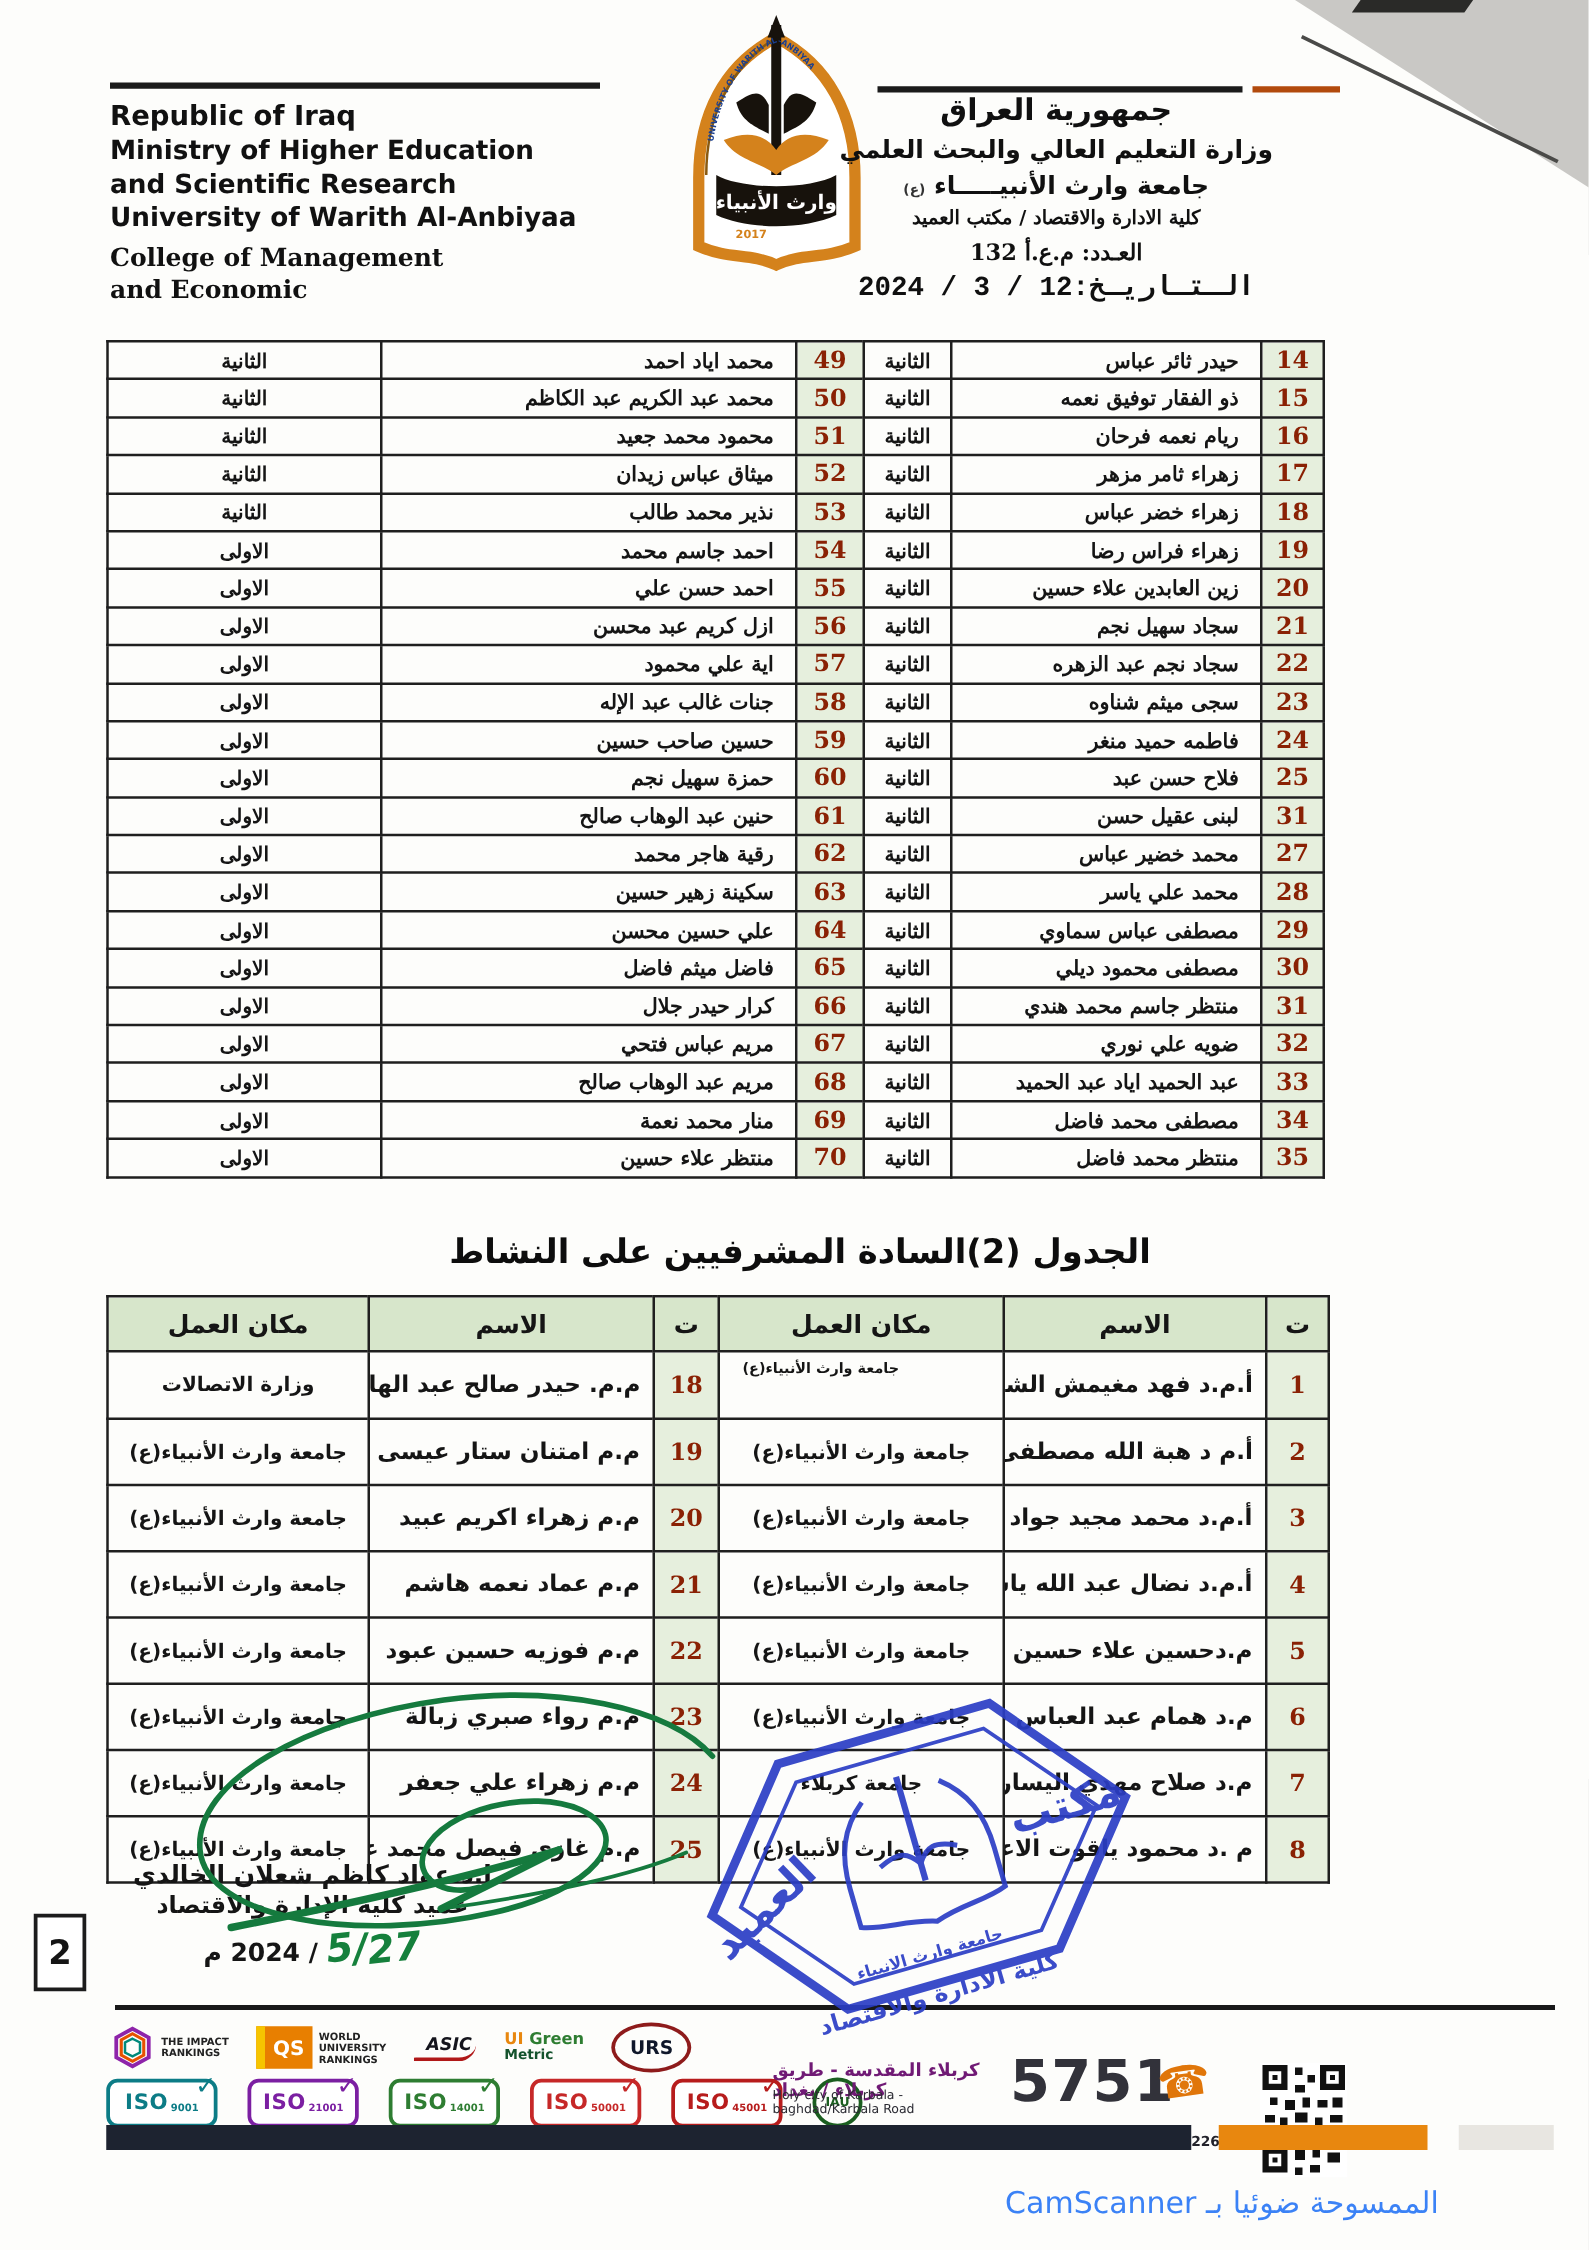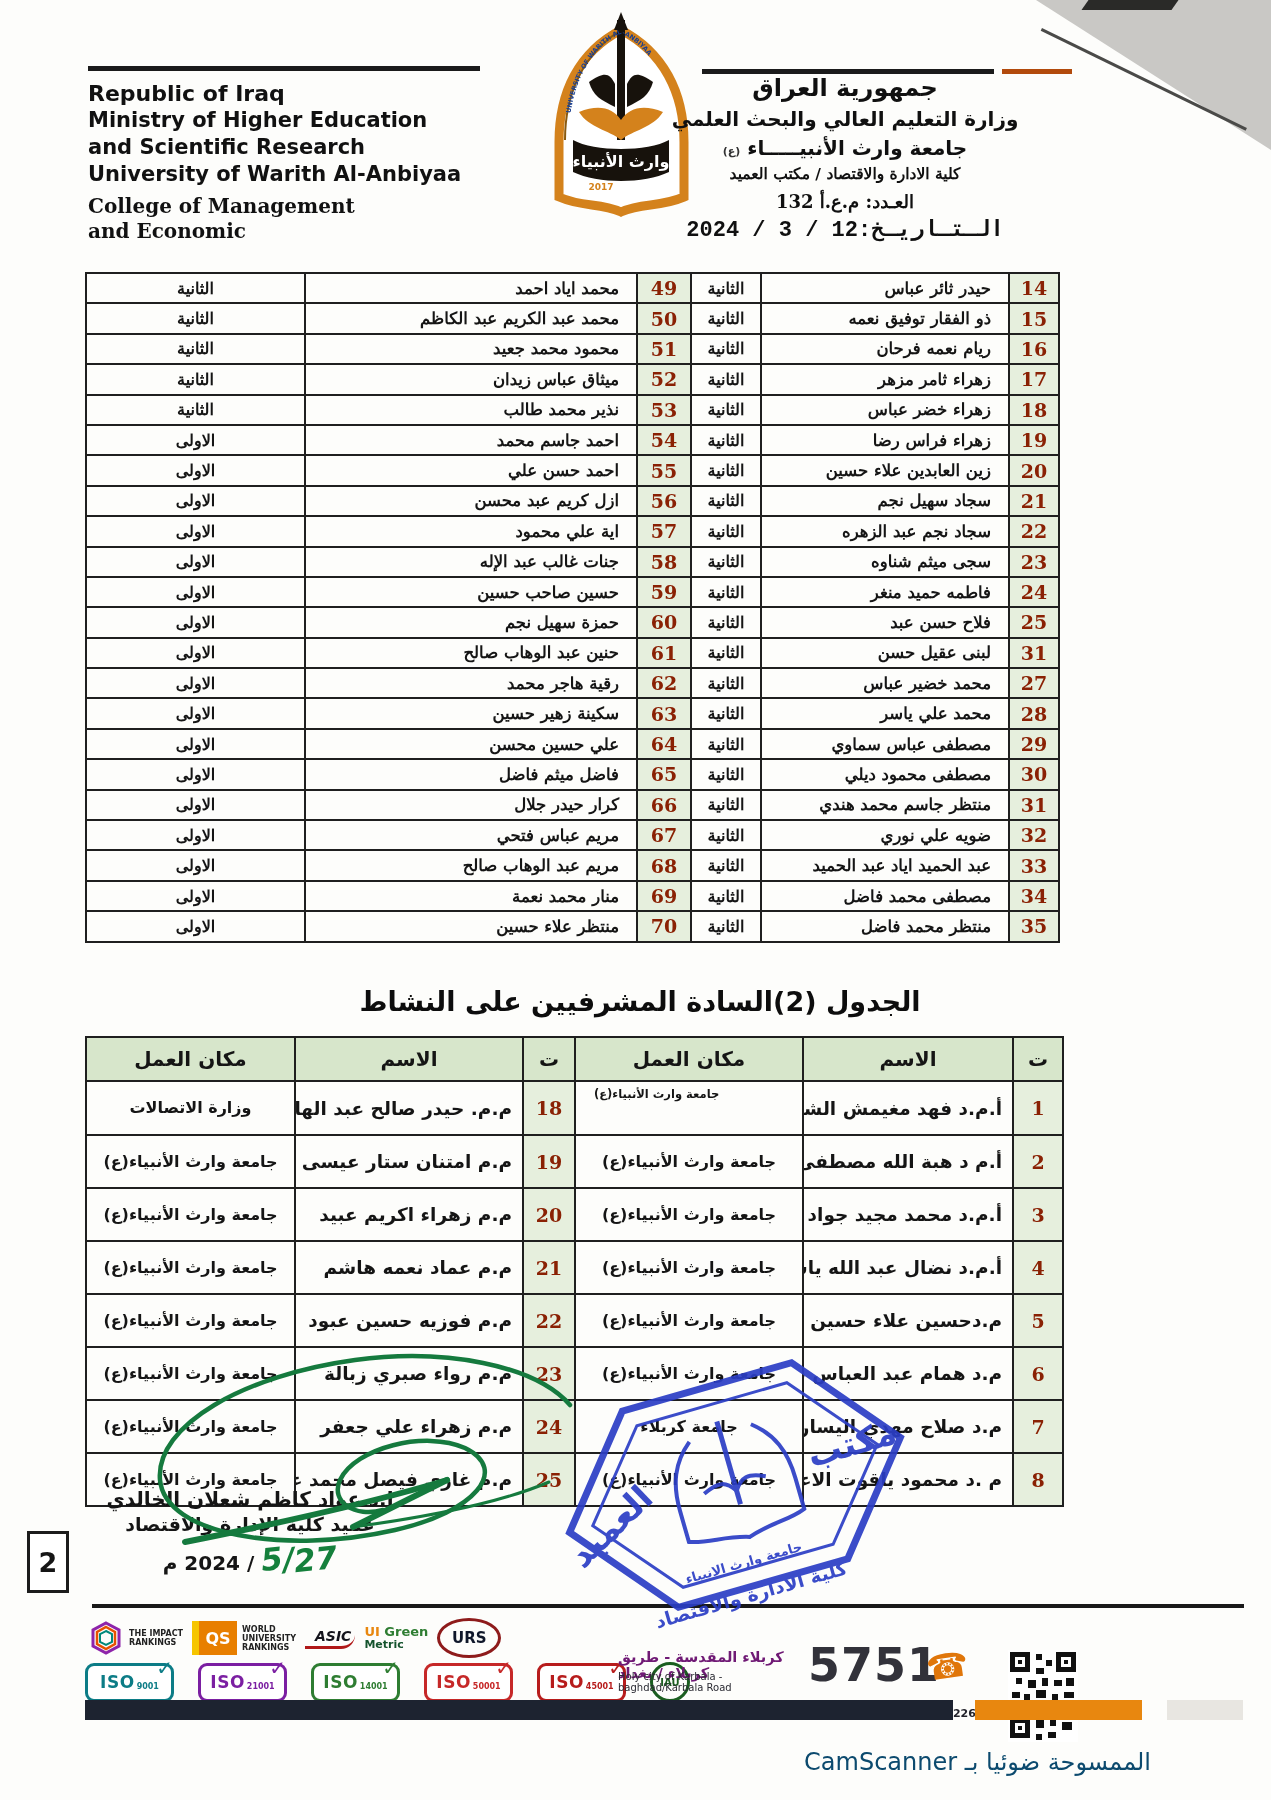--- a/index.html
+++ b/index.html
@@ -55,21 +55,21 @@
   .dean .d{font-size:20px;margin-top:6px;}
   .dean .hand{color:#15803c;font-size:31px;font-style:italic;display:inline-block;transform:rotate(-6deg);font-weight:bold;}
   .sig-svg{position:absolute;left:115px;top:1330px;z-index:6;}
   .stamp-svg{position:absolute;left:535px;top:1335px;z-index:5;opacity:.92;}
 
   .pageno{position:absolute;left:27px;top:1531px;width:36px;height:56px;border:3px solid #1c1c1c;
           background:#fff;font-size:27px;font-weight:bold;display:flex;align-items:center;justify-content:center;}
 
   
   .foot-rule{position:absolute;left:92px;top:1604px;width:1152px;height:4px;background:#191919;}
-  .rank-row{position:absolute;left:88px;top:1616px;height:44px;display:flex;align-items:center;gap:9px;}
+  .rank-row{position:absolute;left:88px;top:1616px;height:44px;display:flex;align-items:center;gap:22px;}
   .rank-item{display:flex;align-items:center;gap:5px;}
   .rank-text{font-size:8px;font-weight:bold;line-height:9px;color:#222;}
   .qs-box{width:38px;height:34px;background:#e87f00;border-left:7px solid #f6c500;display:flex;align-items:center;justify-content:center;
           color:#fff;font-weight:bold;font-size:16px;}
   .asic{font-size:14px;font-weight:bold;font-style:italic;color:#14141c;border-bottom:3px solid #b01818;border-radius:0 0 14px 0;padding:0 4px 2px 10px;}
   .ui-gm{line-height:12px;font-weight:bold;font-size:13px;}
   .ui-gm .u{color:#e8870f;} .ui-gm .g{color:#2e7d32;} .ui-gm .m{color:#14532d;font-size:11px;}
   .urs{width:58px;height:34px;border:3.5px solid #8e1b1b;border-radius:50%;display:flex;align-items:center;justify-content:center;
        color:#0f172a;font-weight:bold;font-size:15px;}
   .iso-row{position:absolute;left:85px;top:1662px;display:flex;gap:24px;align-items:center;}
@@ -90,21 +90,21 @@
   .phone-ic{position:absolute;left:926px;top:1646px;font-size:34px;color:#e0760a;transform:rotate(-8deg);}
   .contact-row{position:absolute;left:616px;top:1706px;width:382px;display:flex;gap:10px;align-items:center;
                font-size:11px;color:#23232b;font-weight:bold;white-space:nowrap;}
   .contact-row .ic{color:#e8870f;font-size:13px;}
   .qr-svg{position:absolute;left:1008px;top:1650px;}
 
   .bar-navy{position:absolute;left:85px;top:1700px;width:868px;height:20px;background:#1d2330;}
   .bar-orange{position:absolute;left:975px;top:1700px;width:167px;height:20px;background:#e8870f;}
   .bar-gray{position:absolute;left:1167px;top:1700px;width:76px;height:20px;background:#e8e6e1;}
 
-  .camscanner{position:absolute;right:120px;top:1748px;font-size:24px;color:#0c4a6e;direction:rtl;}
+  .camscanner{position:absolute;right:120px;top:1748px;font-size:24px;color:#3b82f6;direction:rtl;}
 </style>
 </head>
 <body>
 
 <div id="page">
 
   <div class="fold"></div>
   <div class="fold-line"></div>
   <div class="fold-dark"></div>
 

